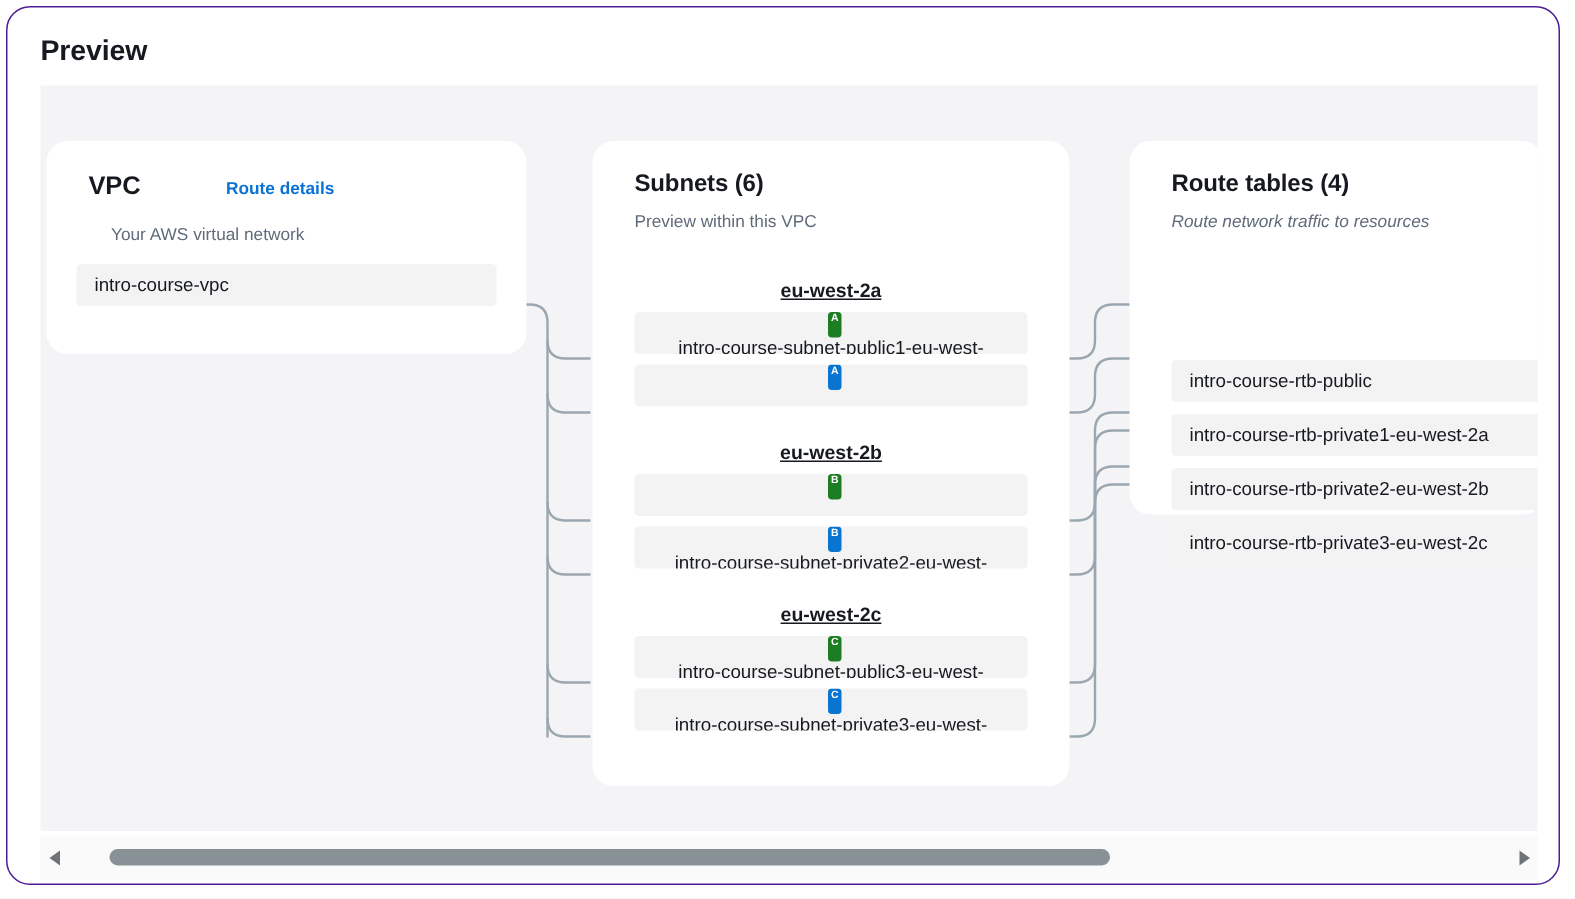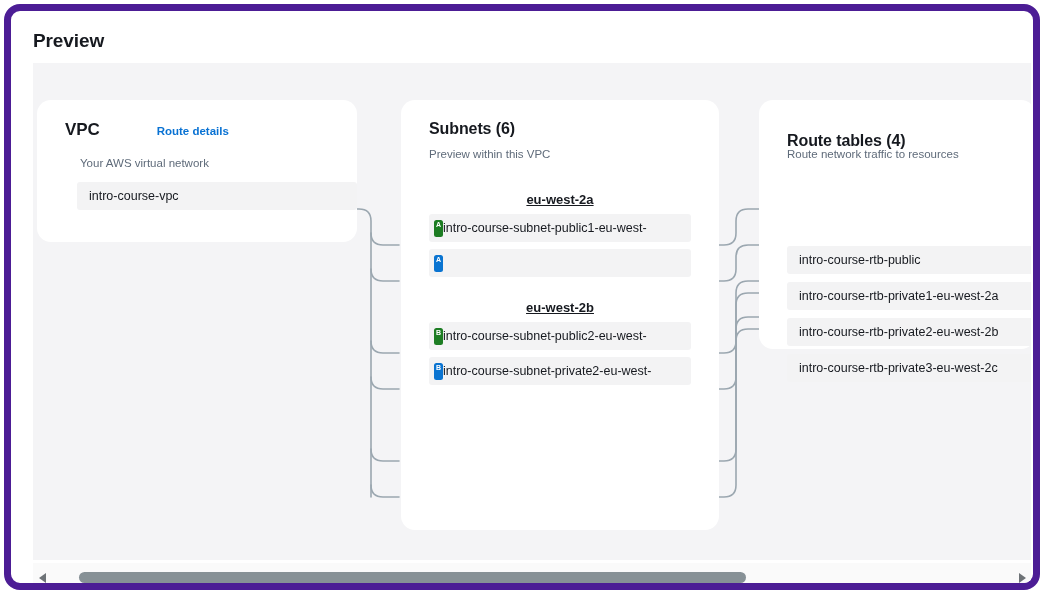--- a/index.html
+++ b/index.html
@@ -6,21 +6,21 @@
   html,body{margin:0;padding:0;}
   body{
     width:1050px;height:599px;
     background:#ffffff;
     font-family:"Liberation Sans","DejaVu Sans",sans-serif;
     -webkit-font-smoothing:antialiased;
     overflow:hidden;
   }
   .outer-card{
     position:absolute;left:4px;top:4px;width:1036px;height:586px;
-    background:#ffffff;border:7px solid #4c1d95;border-radius:16px;
+    background:#ffffff;border:1px solid #4c1d95;border-radius:16px;
     box-sizing:border-box;overflow:hidden;
   }
   .page-title{
     position:absolute;left:22px;top:19px;
     font-size:19px;font-weight:700;color:#16191f;letter-spacing:-0.1px;
   }
   .canvas{
     position:absolute;left:22px;top:52px;width:998px;height:497px;
     background:#f4f4f6;overflow:hidden;
   }
@@ -50,32 +50,32 @@
   .badge-public{background:#1d7d23;}
   .badge-private{background:#0a74d1;}
   
   #vpc-card{left:4px;top:37px;width:320px;height:142px;}
   #vpc-head{position:absolute;left:28px;top:20px;display:flex;align-items:baseline;gap:48px;}
   #vpc-head .card-title{font-size:17px;}
   .show-details{
     margin-left:9px;font-size:11.5px;font-weight:700;color:#0972d3;cursor:pointer;
   }
   #vpc-sub{position:absolute;left:32px;top:50px;margin-left:11px;}
-  #vpc-node{position:absolute;left:40px;top:82px;width:280px;}
+  #vpc-node{position:absolute;left:20px;top:82px;width:280px;}
   
   #subnets-card{left:368px;top:37px;width:318px;height:430px;text-align:center;}
   #subnets-card .card-title{position:absolute;left:28px;top:20px;}
   #subnets-card .card-sub{position:absolute;left:28px;top:48px;margin:0;}
   .az-block{position:absolute;left:28px;width:262px;}
   .az-block .az-title{margin-bottom:7px;}
-  .az-block .node{width:262px;margin-bottom:7px;}
+  .az-block .node{width:262px;margin-bottom:7px;flex-direction:column;}
   
   #rt-card{left:726px;top:37px;width:276px;height:249px;}
-  #rt-card .card-title{position:absolute;left:28px;top:32px;}
-  #rt-card .card-sub{position:absolute;left:28px;top:48px;margin:0;}
+  #rt-card .card-title{position:absolute;left:28px;top:20px;}
+  #rt-card .card-sub{position:absolute;left:28px;top:48px;margin:0;font-style:italic;}
   #rt-list{position:absolute;left:28px;top:146px;width:248px;}
   #rt-list .node{width:248px;margin-bottom:8px;}
   
   .scrollbar-row{
     position:absolute;left:22px;top:552px;width:998px;height:30px;
     background:#fafafa;display:flex;align-items:center;
   }
   .sb-arrow{
     width:18px;height:30px;display:flex;align-items:center;justify-content:center;
     cursor:pointer;
@@ -142,28 +142,38 @@
         </div>
         <div class="node">
           <span class="zone-badge badge-private">A</span>
         </div>
       </div>
 
       <div class="az-block" style="top:200px">
         <div class="az-title">eu-west-2b</div>
         <div class="node">
           <span class="zone-badge badge-public">B</span>
-          <span class="node-label">intro-course-subnet-public2-eu-west-</span>
         </div>
         <div class="node">
           <span class="zone-badge badge-private">B</span>
           <span class="node-label">intro-course-subnet-private2-eu-west-</span>
         </div>
       </div>
 
+      <div class="az-block" style="top:308px">
+        <div class="az-title">eu-west-2c</div>
+        <div class="node">
+          <span class="zone-badge badge-public">C</span>
+          <span class="node-label">intro-course-subnet-public3-eu-west-</span>
+        </div>
+        <div class="node">
+          <span class="zone-badge badge-private">C</span>
+          <span class="node-label">intro-course-subnet-private3-eu-west-</span>
+        </div>
+      </div>
     </div>
 
     <div class="card" id="rt-card">
       <div class="card-title">Route tables (4)</div>
       <div class="card-sub">Route network traffic to resources</div>
       <div id="rt-list">
         <div class="node node-plain">
           <span class="node-label">intro-course-rtb-public</span>
         </div>
         <div class="node node-plain">

